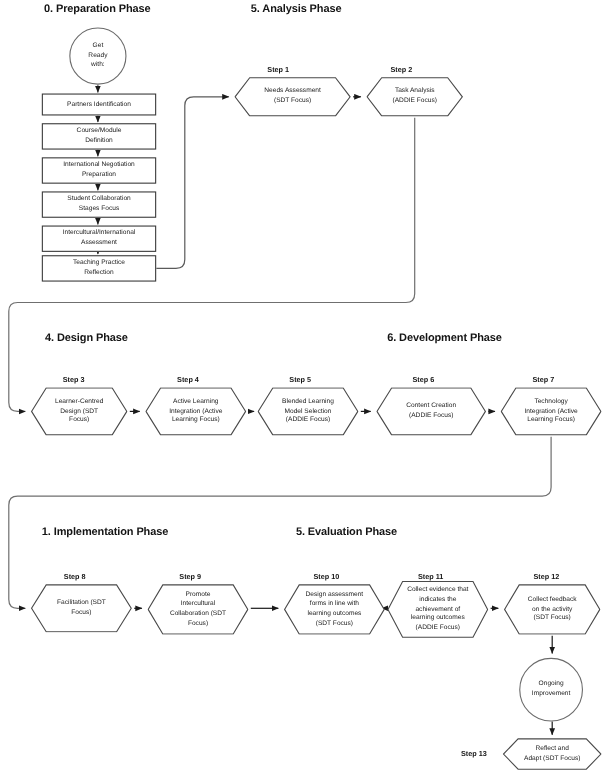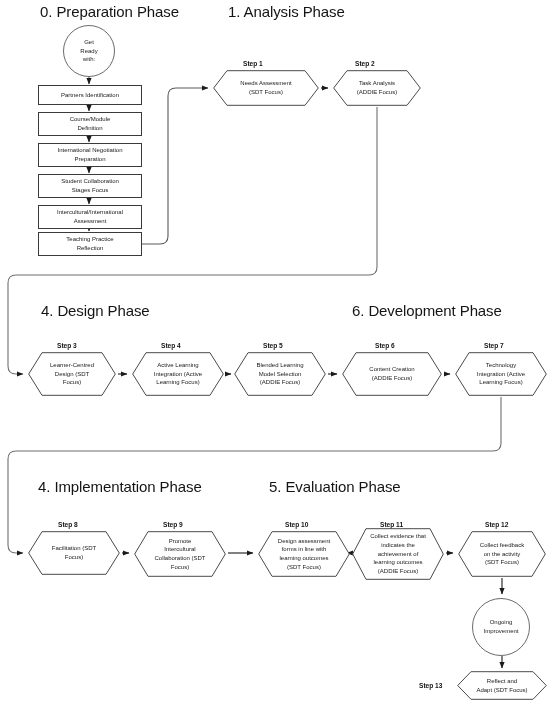--- a/index.html
+++ b/index.html
@@ -4,21 +4,21 @@
 <style>
   html,body{margin:0;padding:0;background:#ffffff;}
   body{
     width:550px;height:702px;position:relative;overflow:hidden;
     font-family:"Liberation Sans","DejaVu Sans",sans-serif;
     color:#1a1a1a;
   }
   #canvas{position:absolute;left:0;top:0;width:550px;height:702px;}
   svg.wires{position:absolute;left:0;top:0;width:550px;height:702px;pointer-events:none;}
   .phase-title{
-    position:absolute;font-size:15px;font-weight:normal;letter-spacing:-0.1px;
+    position:absolute;font-size:10px;font-weight:bold;letter-spacing:-0.1px;
     color:#141414;white-space:nowrap;
   }
   .step-label{
     position:absolute;font-size:6.6px;font-weight:bold;color:#141414;
     white-space:nowrap;text-align:center;
   }
   .node{position:absolute;display:flex;align-items:center;justify-content:center;}
   .node .txt{
     position:relative;z-index:2;text-align:center;font-size:6.0px;line-height:1.45;
     color:#1a1a1a;padding:0 6px;white-space:pre-line;
@@ -77,24 +77,24 @@
       <path d="M352,553 L347,553" transform="translate(0,0)"></path>
       <path d="M344,553 L348,553"></path>
       <path d="M446,553 L453,553"></path>
     </g>
 
     <path d="M502,578 L502,594" stroke="#1a1a1a" stroke-width="1.1" fill="none" marker-end="url(#ah)"></path>
     <path d="M502,656 L502,668" stroke="#1a1a1a" stroke-width="1.1" fill="none" marker-end="url(#ah)"></path>
   </svg>
 
   <div class="phase-title" style="left:40px;top:3px;">0. Preparation Phase</div>
-  <div class="phase-title" style="left:228px;top:3px;">1. Analysis Phase</div>
+  <div class="phase-title" style="left:228px;top:3px;">5. Analysis Phase</div>
   <div class="phase-title" style="left:41px;top:302px;">4. Design Phase</div>
   <div class="phase-title" style="left:352px;top:302px;">6. Development Phase</div>
-  <div class="phase-title" style="left:38px;top:478px;">4. Implementation Phase</div>
+  <div class="phase-title" style="left:38px;top:478px;">1. Implementation Phase</div>
   <div class="phase-title" style="left:253px;top:478px;padding-left:16px;">5. Evaluation Phase</div>
 
   <div id="nodes-host">
       <div class="node circle-node" style="left: 63px; top: 25px; width: 52px; height: 52px;">
         <div class="txt">Get
 Ready
 with:</div>
       </div>
       <div class="node rect-node" style="left: 38px; top: 85px; width: 104px; height: 20px;">
         <div class="txt">Partners Identification</div>

